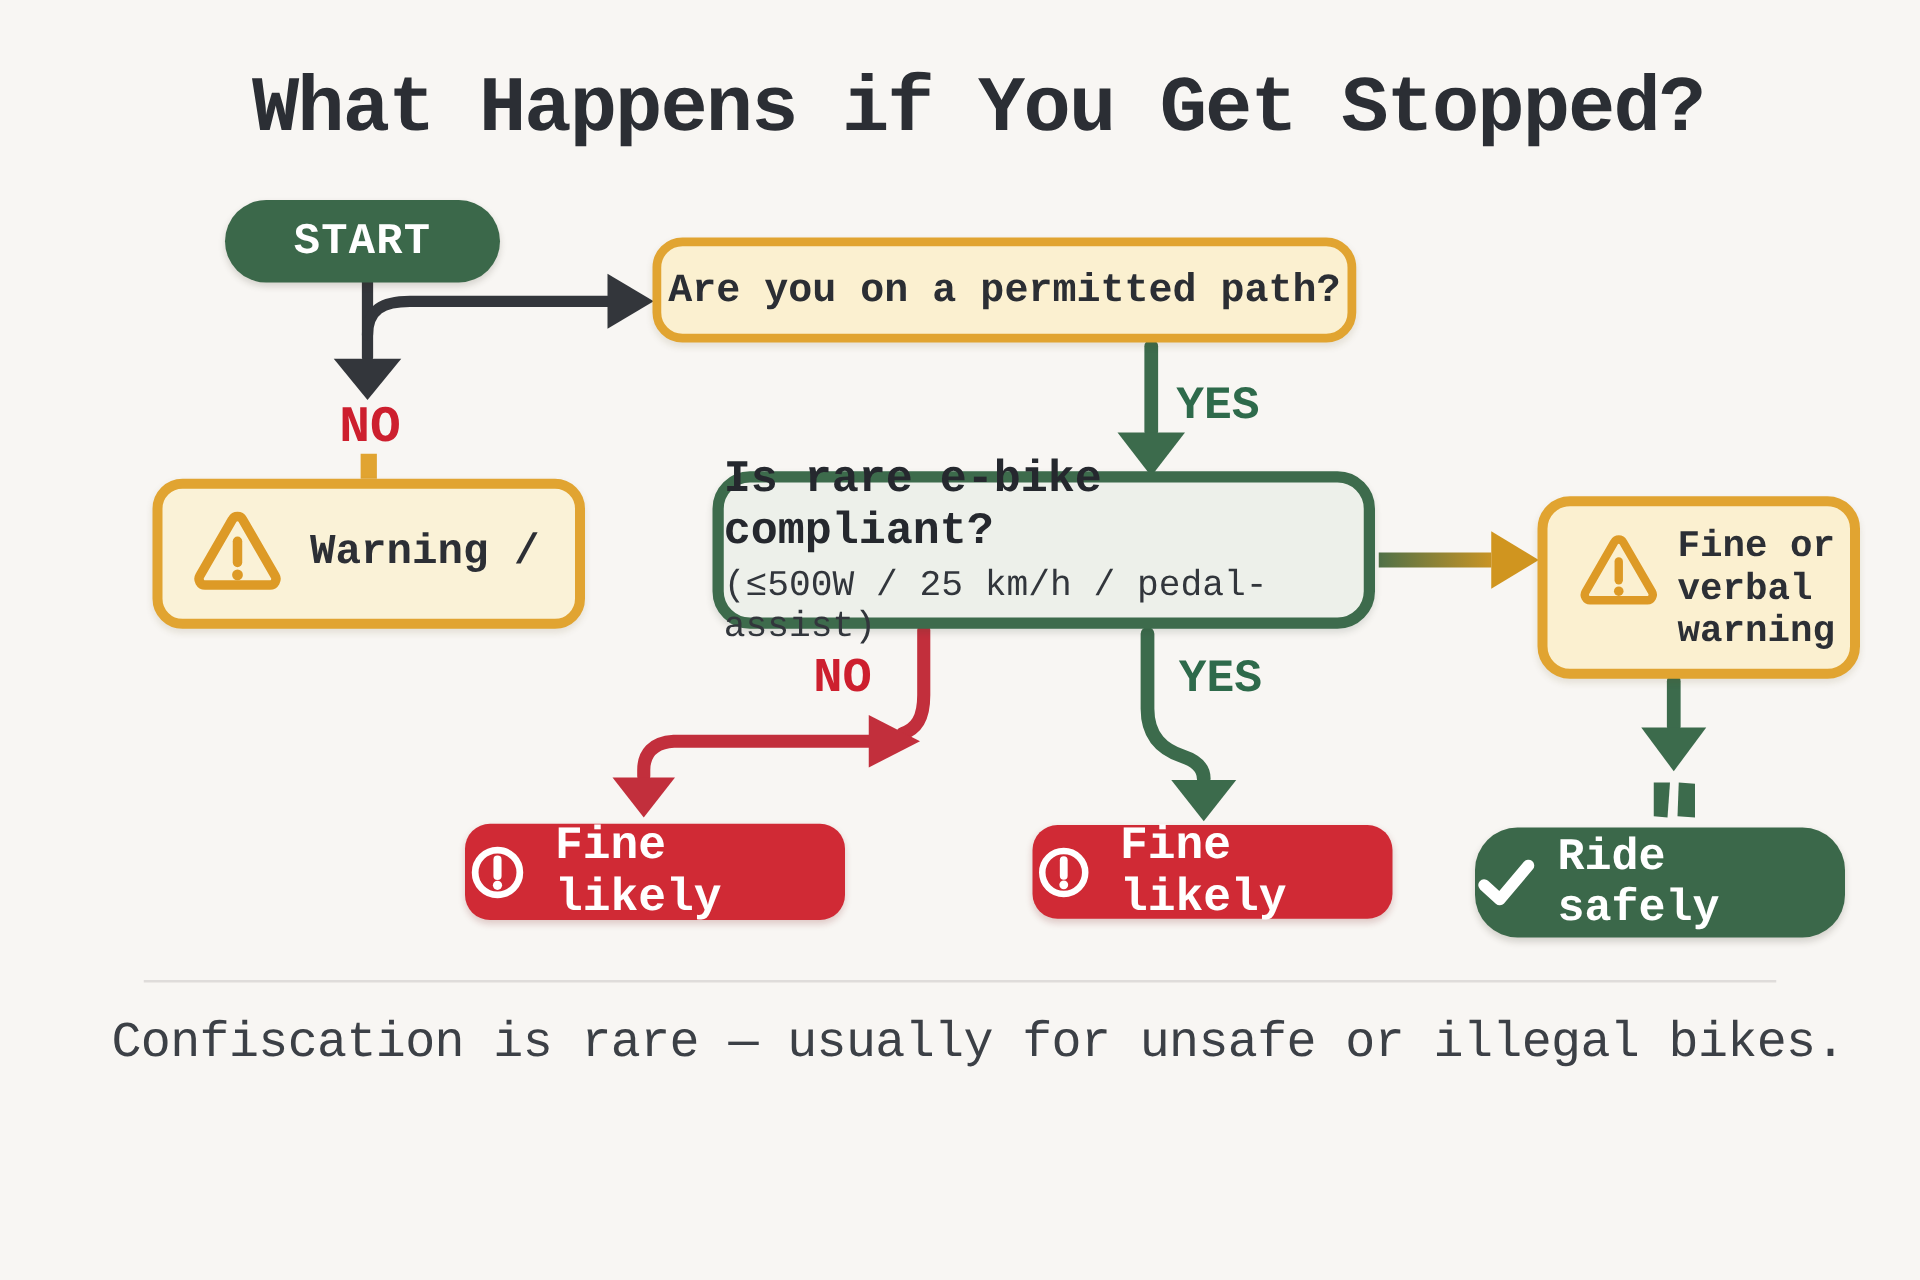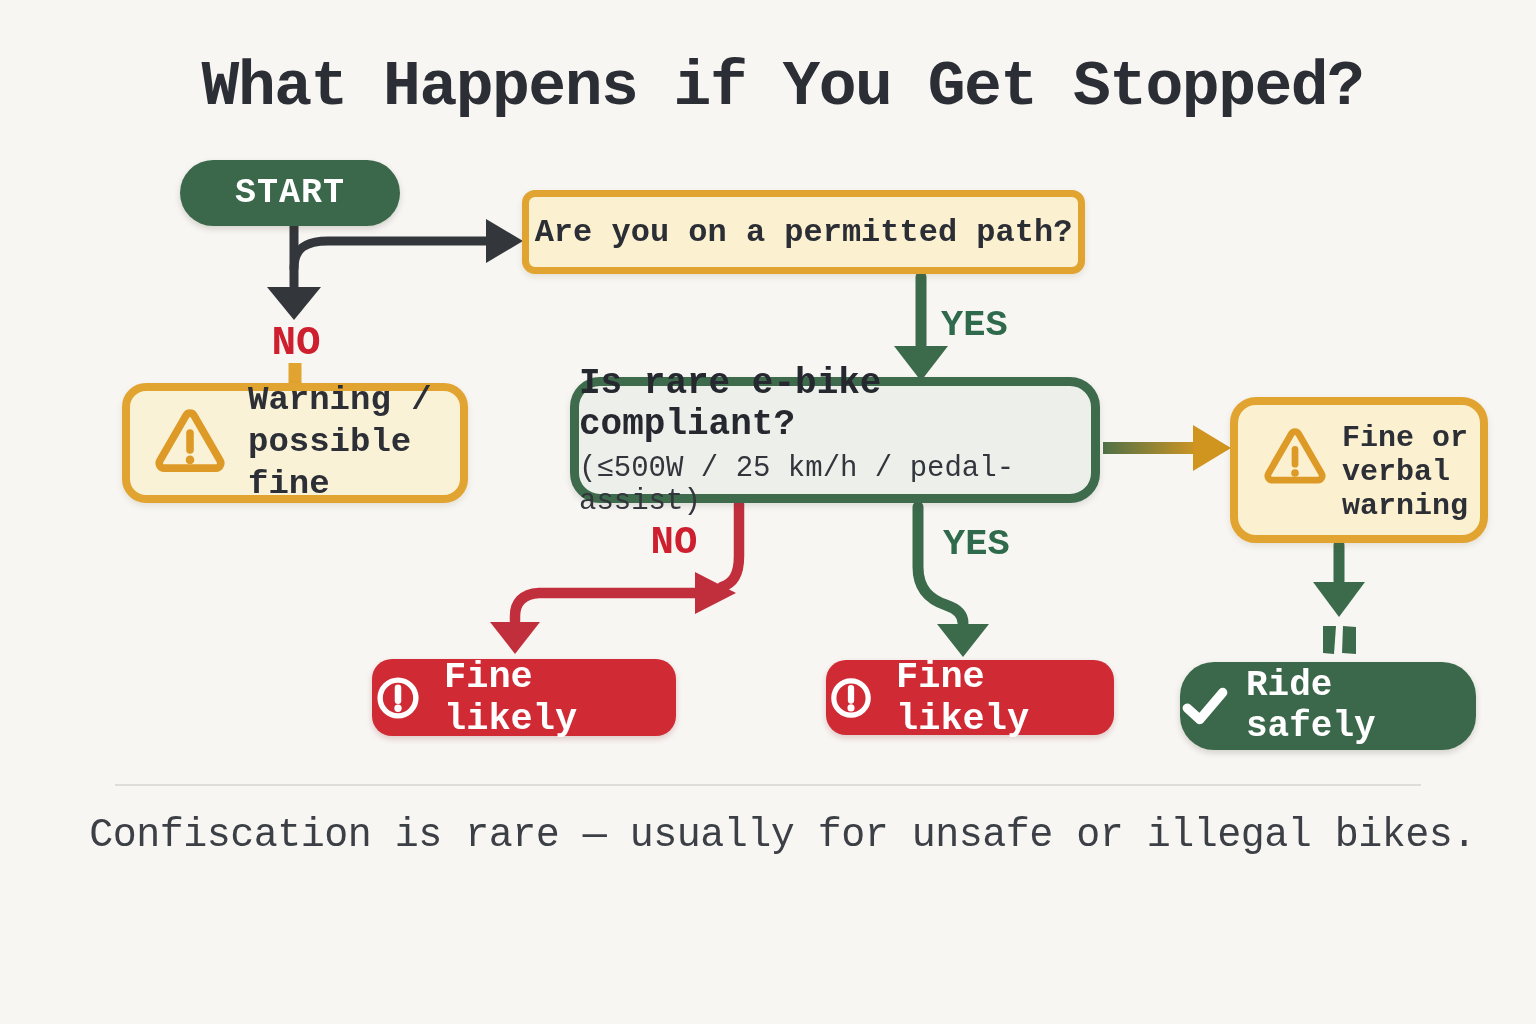--- a/index.html
+++ b/index.html
@@ -39,21 +39,21 @@
   .s-goldstub{stroke:var(--c-gold);stroke-width:13;fill:none;}
   .f-dark{fill:var(--c-dark);}
   .f-green{fill:var(--c-green_arrow);}
   .f-red{fill:var(--c-red_arrow);}
   .f-gold{fill:var(--c-gold_arrow);}
   .node{position:absolute;box-sizing:border-box;display:flex;align-items:center;justify-content:center;}
   .pill{background:var(--c-green);border-radius:34px;color:#fff;box-shadow:0 3px 6px rgba(50,45,30,.18);}
   .start-node{left:180px;top:160px;width:220px;height:66px;font-size:35px;font-weight:700;letter-spacing:1px;}
   .permitted-node{
     left:522px;top:190px;width:563px;height:84px;
-    background:var(--c-cream);border:7px solid var(--c-gold);border-radius:13px;
+    background:var(--c-cream);border:7px solid var(--c-gold);border-radius:24px;
     font-size:32px;font-weight:600;color:#2b2e34;box-shadow:0 3px 6px rgba(90,70,20,.12);
   }
   .warning-node{
     left:122px;top:383px;width:346px;height:120px;
     background:var(--c-cream2);border:8px solid var(--c-gold);border-radius:24px;
     justify-content:flex-start;gap:20px;padding-left:22px;box-shadow:0 3px 6px rgba(90,70,20,.12);
   }
   .warning-node .txt{font-size:34px;font-weight:700;line-height:1.23;color:#2c2f35;}
   .compliant-node{
     left:570px;top:377px;width:530px;height:126px;flex-direction:column;
@@ -135,21 +135,20 @@
   <div class="edge-label lbl-yes1">YES</div>
 
   <div class="node warning-node">
     <svg class="icon" width="76" height="70" viewBox="0 0 64 60">
       <path d="M28.5 6.5 c1.6-2.8 5.4-2.8 7 0 l22.3 38.6 c1.6 2.8-0.4 6.4-3.5 6.4 h-44.6 c-3.1 0-5.1-3.6-3.5-6.4 Z" fill="none" stroke="var(--c-gold_icon)" stroke-width="6.5" stroke-linejoin="round"></path>
       <path d="M32 21.5 L32 36" stroke="var(--c-gold_icon)" stroke-width="6.5" stroke-linecap="round"></path>
       <circle cx="32" cy="44.5" r="3.7" fill="var(--c-gold_icon)"></circle>
     </svg>
     <div class="txt">
       <div>Warning /</div>
-      <div>possible fine</div>
     </div>
   </div>
 
   <div class="node compliant-node">
     <div class="q">Is rare e-bike compliant?</div>
     <div class="crit">(≤500W / 25 km/h / pedal-assist)</div>
   </div>
 
   <div class="edge-label lbl-no2">NO</div>
   <div class="edge-label lbl-yes2">YES</div>

